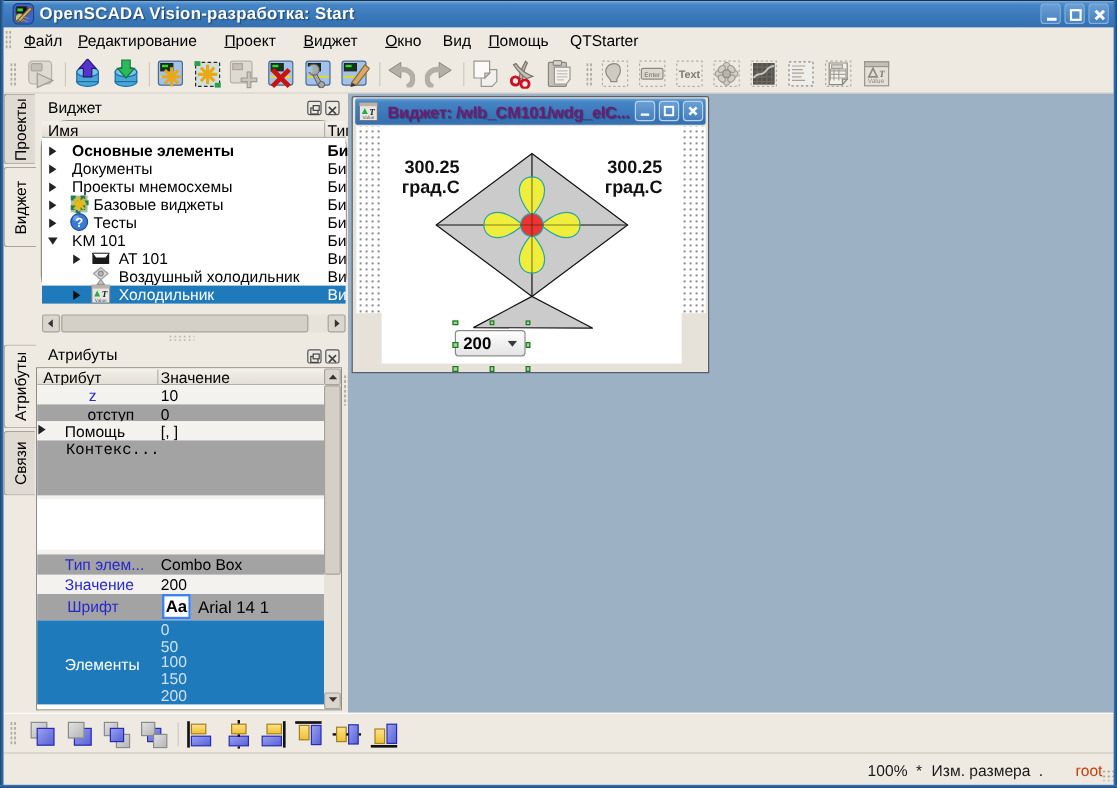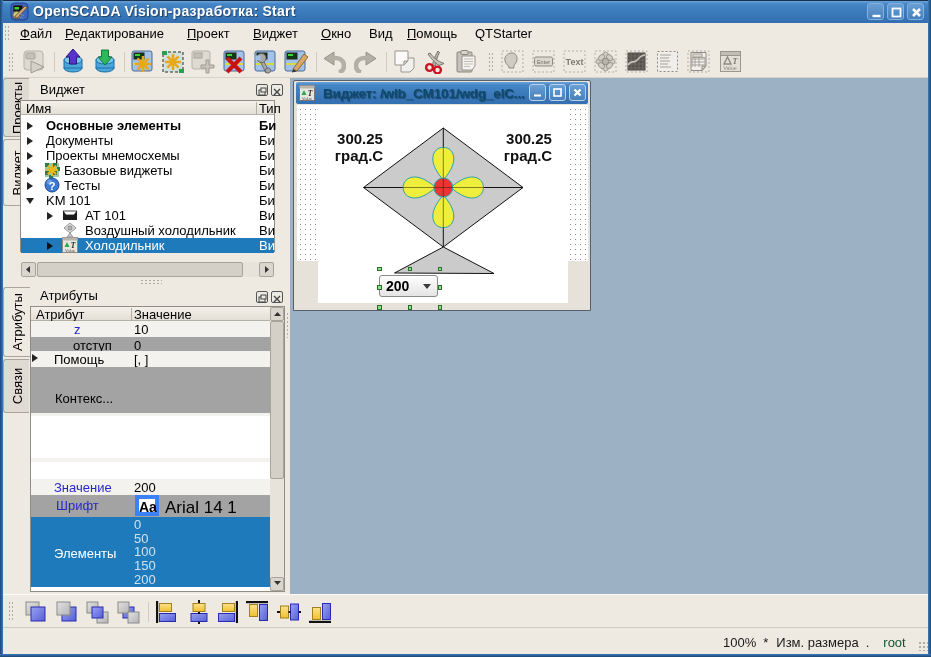--- a/index.html
+++ b/index.html
@@ -291,21 +291,21 @@
 <div class="panel-title" style="top:80px;">
   <div class="cap">Виджет</div>
   <div class="pbtn" style="left:226px;"><svg width="10" height="10">
         <rect x="2" y="3" width="6" height="5" fill="none" stroke="#444"></rect>
         <rect x="4" y="1" width="5" height="4" fill="#eceae4" stroke="#444"></rect>
       </svg></div>
   <div class="pbtn" style="left:241px;"><svg width="10" height="10">
         <path d="M2 2 L8 8 M8 2 L2 8" stroke="#444" stroke-width="1.4"></path>
       </svg></div>
 </div>
-<div class="sunken" style="left:20px;top:100px;width:255px;height:152px;">
+<div class="sunken" style="left:34px;top:100px;width:255px;height:152px;border-radius:23px;">
   <div class="hdr" style="left:0;top:0;width:253px;height:14px;">
     <span style="position:absolute;left:5px;top:0px;">Имя</span>
     <span style="position:absolute;left:238px;top:0px;">Тип</span>
     <div style="position:absolute;left:235px;top:1px;width:1px;height:12px;background:#b5b0a6;"></div>
   </div>
   <div id="tree" style="position:absolute;left:0;top:14px;width:253px;height:132px;background:#fff;">
     <div class="trow" style="top:3px;font-weight:bold;">
         <svg class="exp" style="left:5px;" width="8" height="10">
           <path d="M1 1 L7 5 L1 9 Z" fill="#222"></path>
         </svg>
@@ -440,32 +440,36 @@
         <span class="av">10</span>
       </div>
     <div class="arow" style="top:16px;height:14px;">
         <span class="an" style="left:42px;">отступ</span>
         <span class="av">0</span>
       </div>
     <div class="arow alt" style="top:30px;height:16px;"><svg class="exp" style="left:6px;top:3px;" width="8" height="10">
           <path d="M1 1 L7 5 L1 9 Z" fill="#222"></path>
         </svg><span class="an" style="left:23px;">Помощь</span><span class="av">[, ]</span></div>
     <div class="arow" style="top:46px;height:46px;">
-        <span class="an" style="left:24px;top:24px;">Контекс...</span>
+        <span class="an" style="left:24px;top:0;font-family:Liberation Mono, monospace;">Контекс...</span>
       </div>
     <div class="arow alt" style="top:92px;height:3px;"></div>
     <div class="arow alt" style="top:137px;height:4px;"></div>
+    <div class="arow" style="top:141px;height:17px;">
+        <span class="an blue" style="left:23px;">Тип элем...</span>
+        <span class="av">Combo Box</span>
+      </div>
     <div class="arow alt" style="top:158px;height:16px;">
         <span class="an blue" style="left:23px;">Значение</span>
         <span class="av">200</span>
       </div>
     <div class="arow" style="top:174px;height:22px;">
         <span class="an blue" style="left:25px;top:3px;">Шрифт</span>
-      <div style="position:absolute;left:104px;top:0px;width:24px;height:21px;border:4px solid #3b82f6;background:#fff;font-weight:bold;font-size:14px;text-align:center;line-height:17px;">Aa</div>
-      <span style="position:absolute;left:134px;top:3px;font-size:17px;text-align:center;">Arial 14 1</span>
+      <div style="position:absolute;left:104px;top:0px;width:24px;height:21px;border:2px solid #3b82f6;background:#fff;font-weight:bold;font-size:14px;text-align:center;line-height:17px;">Aa</div>
+      <span style="position:absolute;left:134px;top:3px;font-size:14px;text-align:center;">Arial 14 1</span>
       </div>
     <div class="arow selr" style="top:196px;height:70px;">
         <span class="an" style="left:23px;top:29px;">Элементы</span>
       <div style="position:absolute;left:103px;top:1px;line-height:13.7px;color:#cfe2f0;">0<br>50<br>100<br>150<br>200</div>
       </div>
   </div>
 
   <div style="position:absolute;left:239px;top:0px;width:14px;height:284px;background:#e7e3db;">
     <div style="position:absolute;left:0;top:0;width:14px;height:14px;background:#dad6cd;border:1px solid #a9a49a;border-radius:2px;"></div>
     <svg style="position:absolute;left:3.5px;top:4px;" width="7" height="7">
@@ -486,21 +490,21 @@
 <div class="abs" id="child" style="left:293px;top:80px;width:298px;height:231px;background:#e6e2d9;border:1px solid #55606e;border-radius:2px 2px 0 0;">
   <div class="abs" style="left:2px;top:1px;width:292px;height:22px;border-radius:2px;
        background:linear-gradient(180deg,#6ba3d8 0%,#4485c6 14%,#3b79ba 55%,#336fb1 100%);"></div>
   <svg class="abs" style="left:5px;top:4px;" width="16" height="16" viewBox="0 0 16 16">
     <rect x="0.5" y="0.5" width="15" height="15" fill="#e8e6e0" stroke="#777"></rect>
     <rect x="0.5" y="0.5" width="15" height="3" fill="#b8b4ac"></rect>
     <path d="M2.5 10 L5 5 L7.5 10 Z" fill="#2aa84a"></path>
     <text x="11" y="10.5" font-size="7.5" font-style="italic" font-weight="bold" text-anchor="middle" fill="#222" font-family="Liberation Serif">T</text>
     <text x="8" y="14.5" font-size="4" text-anchor="middle" fill="#555" font-family="Liberation Sans">Value</text>
   </svg>
-  <div class="abs" style="left:29px;top:4.5px;color:#0c4a6e;font-weight:bold;font-size:13.5px;letter-spacing:-0.15px;text-shadow:1px 1px 1px rgba(0,0,0,0.4);">Виджет: /wlb_CM101/wdg_elC...</div>
+  <div class="abs" style="left:29px;top:4.5px;color:#701a75;font-weight:bold;font-size:13.5px;letter-spacing:-0.15px;text-shadow:1px 1px 1px rgba(0,0,0,0.4);">Виджет: /wlb_CM101/wdg_elC...</div>
   <div class="abs cbtn" style="left:235px;">
       <svg width="13" height="13">
         <path d="M3 9.5 H10" stroke="#fff" stroke-width="2"></path>
       </svg>
     </div>
   <div class="abs cbtn" style="left:255px;">
       <svg width="13" height="13">
         <rect x="3" y="3" width="7" height="7" fill="none" stroke="#fff" stroke-width="1.6"></rect>
       </svg>
     </div>
@@ -625,18 +629,18 @@
       <rect x="11.5" y="11" width="2" height="2" fill="#111"></rect>
       <rect x="22" y="11" width="2" height="2" fill="#111"></rect>
   </svg>
   <svg class="abs" style="left:305px;top:5px;" width="24" height="24" viewBox="0 0 24 24">
     <rect x="1" y="20.8" width="22" height="2.2" fill="#111"></rect>
     <rect x="4.5" y="7.5" width="8" height="12" fill="url(#yl1)" stroke="#a08020"></rect>
     <rect x="14.5" y="3.5" width="8" height="16" fill="url(#bl1)" stroke="#2a2ab0"></rect>
   </svg>
 </div>
 <div class="abs" id="statusbar">
-  <div style="position:absolute;left:720px;top:7px;font-size:13px;color:#1a1a1a;white-space:nowrap;">100%<span style="margin-left:7px;">*</span><span style="margin-left:8px;">Изм. размера</span><span style="margin-left:7px;">.</span><span style="margin-left:14px;color:#14532d;">root</span></div>
+  <div style="position:absolute;left:720px;top:7px;font-size:13px;color:#1a1a1a;white-space:nowrap;">100%<span style="margin-left:7px;">*</span><span style="margin-left:8px;">Изм. размера</span><span style="margin-left:7px;">.</span><span style="margin-left:27px;color:#c2410c;">root</span></div>
     <div class="grip" style="left:915px;top:13px;width:11px;height:10px;background-size:4px 4px;"></div>
 </div>
 <div class="abs" id="frame-left"></div>
 <div class="abs" id="frame-right"></div>
 <div class="abs" id="frame-bottom"></div>
 
 </body></html>

